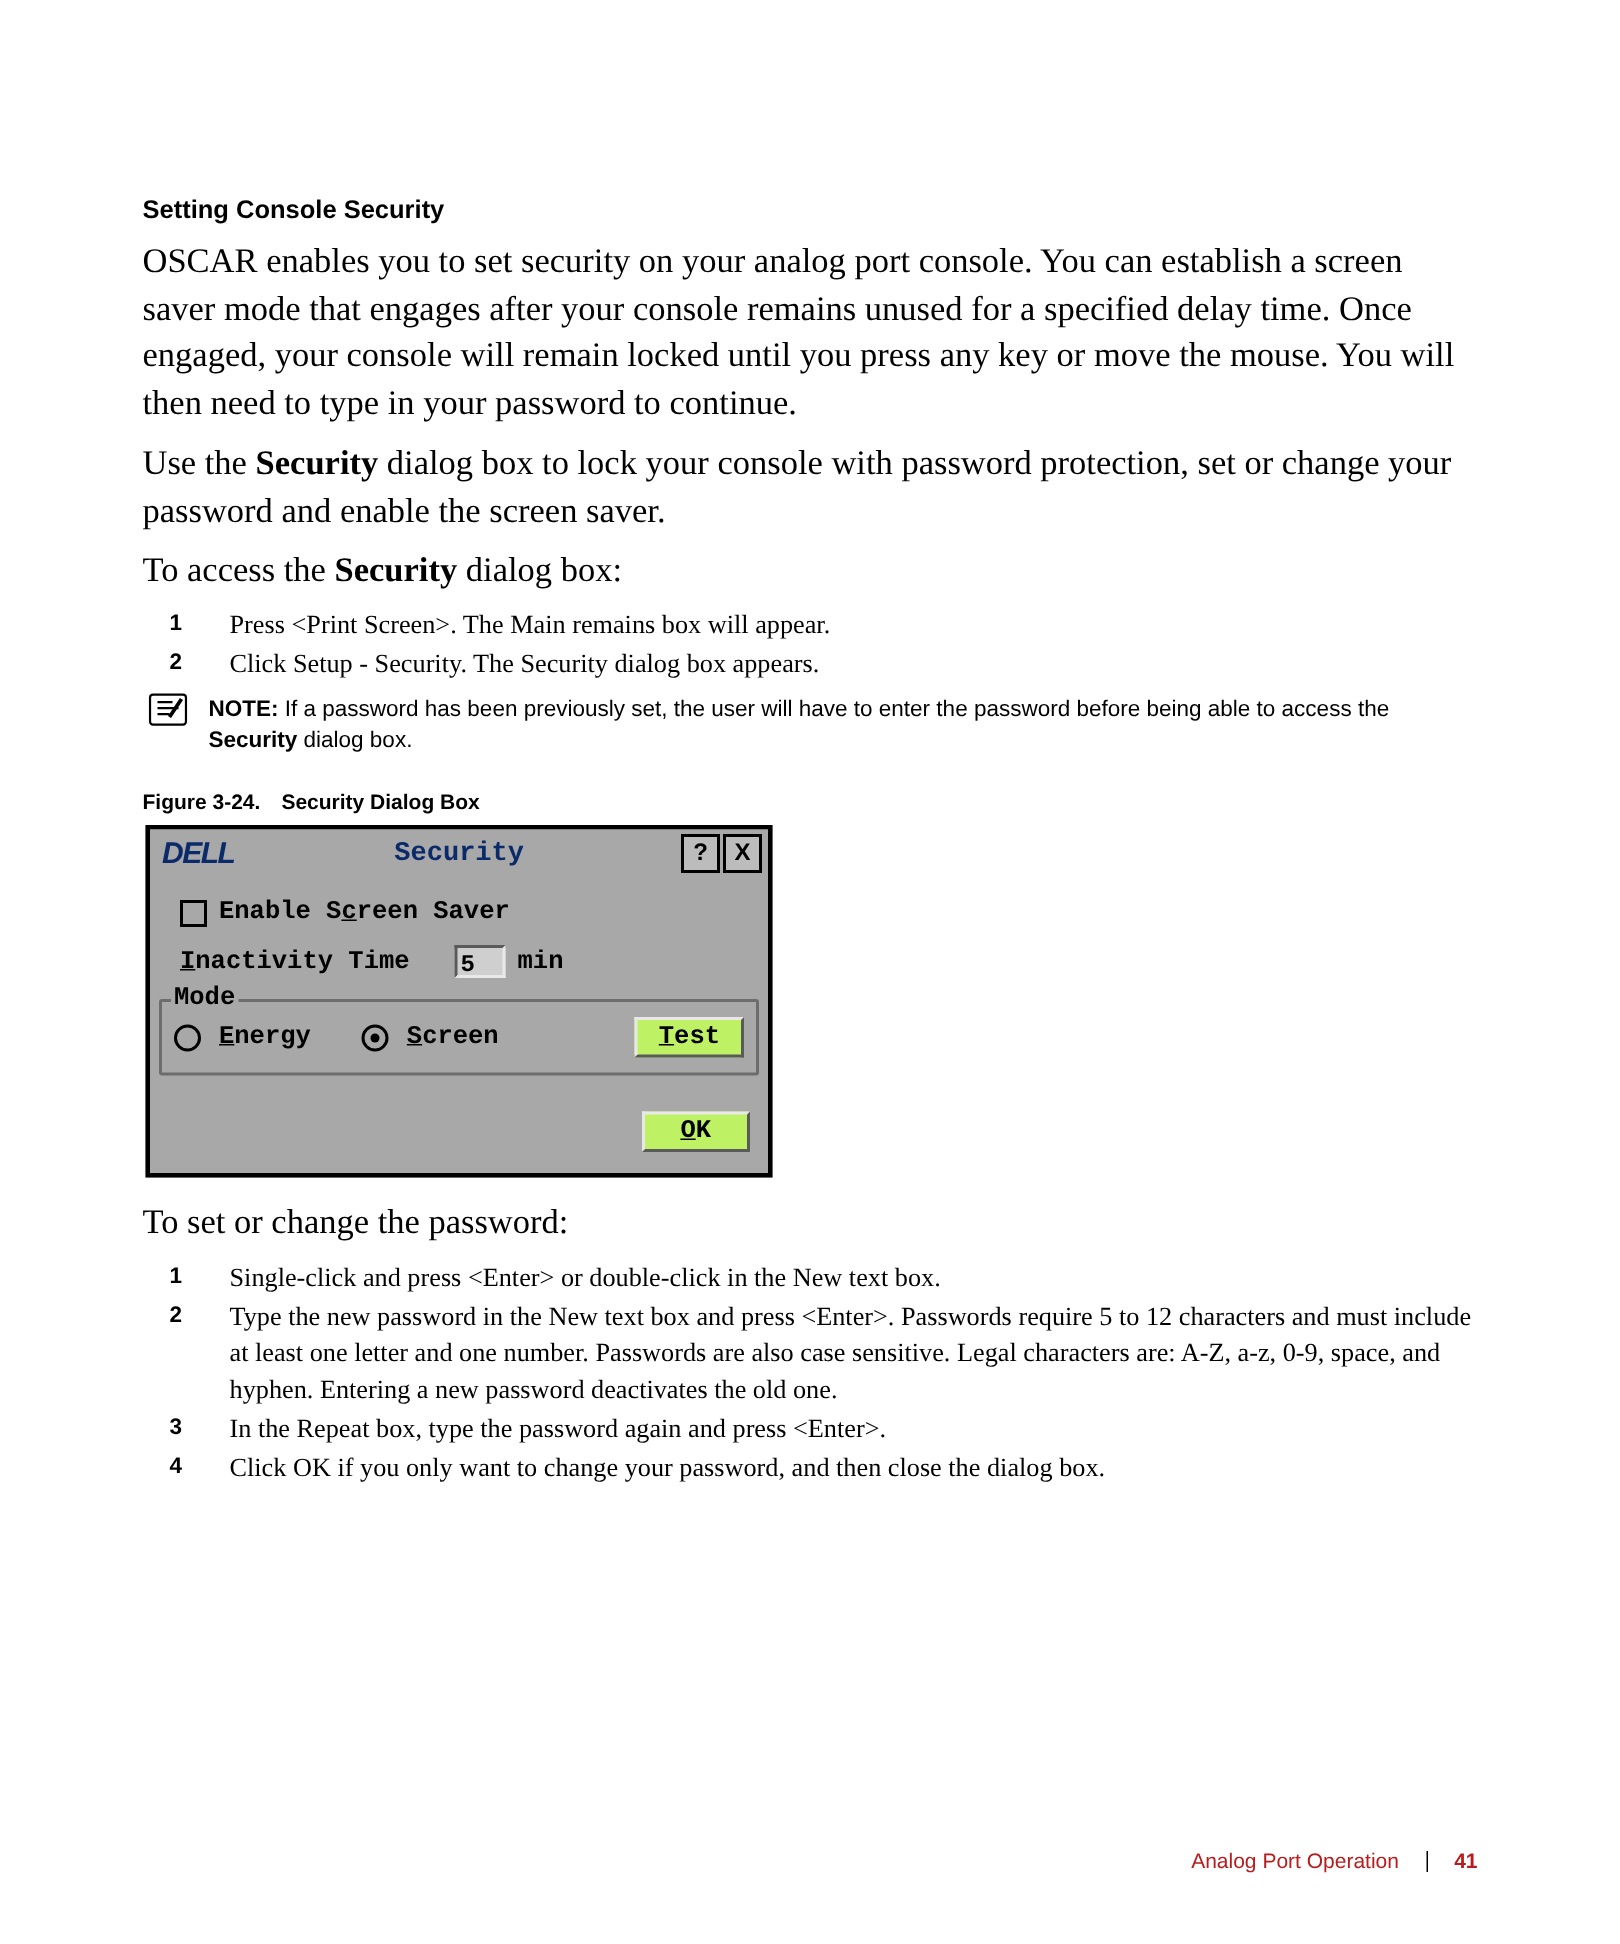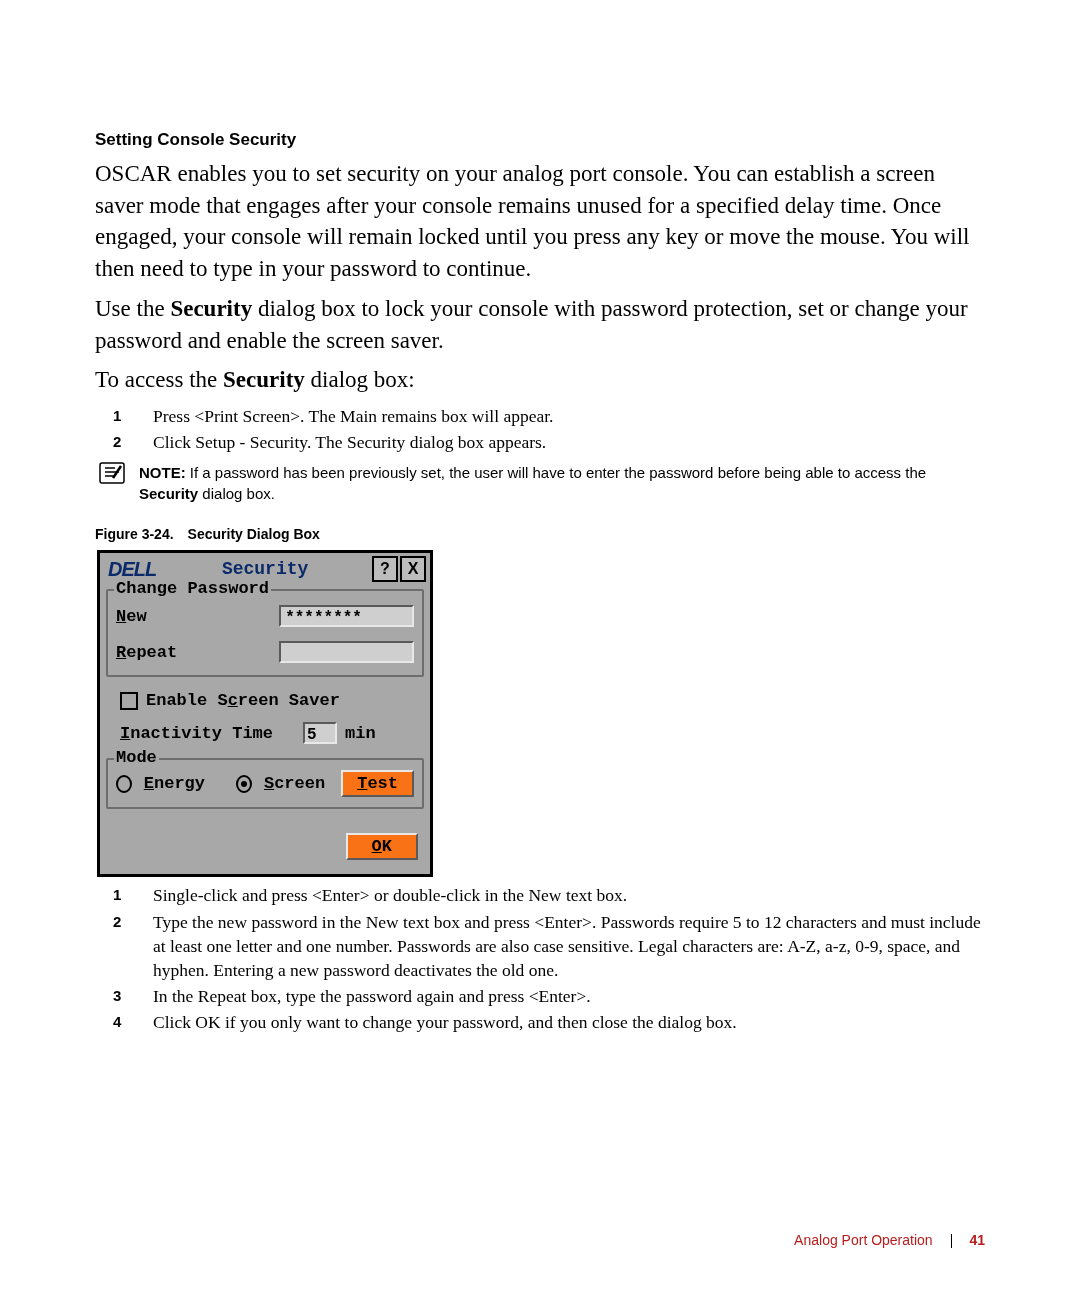--- a/index.html
+++ b/index.html
@@ -66,21 +66,21 @@
   }
   .note-text .nb { font-weight: bold; }
   .figure-caption {
     font-family: Arial, Helvetica, sans-serif;
     font-weight: bold;
     font-size: 14px;
     margin: 22px 0 8px 0;
   }
   .figure-caption .gap { display:inline-block; width:14px; }
   .dialog-outer {
-    width: 336px;
+    width: 418px;
     background: #a8a8a8;
     border: 3px solid #000;
     font-family: 'Courier New', monospace;
     font-weight: bold;
     color: #000;
     box-sizing: border-box;
     margin-left: 2px;
   }
   .dialog-titlebar {
     display: flex;
@@ -215,21 +215,21 @@
     margin-right: 4px;
   }
   .radio.selected::after {
     content: '';
     width: 6px;
     height: 6px;
     background: #000;
     border-radius: 50%;
   }
   .dlg-button {
-    background: #f97316;
+    background: #bef264;
     border-top: 2px solid #e8e8e8;
     border-left: 2px solid #e8e8e8;
     border-right: 2px solid #5a5a5a;
     border-bottom: 2px solid #5a5a5a;
     font-family: 'Courier New', monospace;
     font-weight: bold;
     font-size: 17px;
     padding: 2px 14px;
     display: inline-block;
   }
@@ -307,31 +307,20 @@
   </div>
 
   <div class="dialog-outer">
     <div class="dialog-titlebar">
       <div class="dell-logo">DELL</div>
       <div class="title-text">Security</div>
       <div class="title-btn">?</div>
       <div class="title-btn">X</div>
     </div>
     <div class="dialog-body">
-      <div class="groupbox">
-        <div class="group-legend">Change Password</div>
-        <div class="field-row">
-          <div class="field-label"><span class="underline-first">N</span><span>ew</span></div>
-          <div class="textfield">********</div>
-        </div>
-        <div class="field-row" style="margin-bottom:4px">
-          <div class="field-label"><span class="underline-first">R</span><span>epeat</span></div>
-          <div class="textfield"></div>
-        </div>
-      </div>
 
       <div class="chk-row">
         <div class="chkbox"></div>
         <div><span>Enable S</span><span class="underline-first">c</span><span>reen Saver</span></div>
       </div>
 
       <div class="inact-row">
         <div><span class="underline-first">I</span><span>nactivity Time</span></div>
         <div class="small-field">5</div>
         <div>min</div>
@@ -349,20 +338,21 @@
           <span class="dlg-button"><span class="underline-first">T</span><span>est</span></span>
         </div>
       </div>
 
       <div class="ok-row">
         <span class="dlg-button" style="padding:2px 24px"><span class="underline-first">O</span><span>K</span></span>
       </div>
     </div>
   </div>
 
+  <p class="body-p after-figure">To set or change the password:</p>
 
   <div class="numlist">
     <div class="numlist-row">
       <div class="num">1</div>
       <div class="txt">
         <span>Single-click and press &lt;Enter&gt; or double-click in the </span><span class="bold">New</span><span> text box.</span>
       </div>
     </div>
     <div class="numlist-row">
       <div class="num">2</div>

